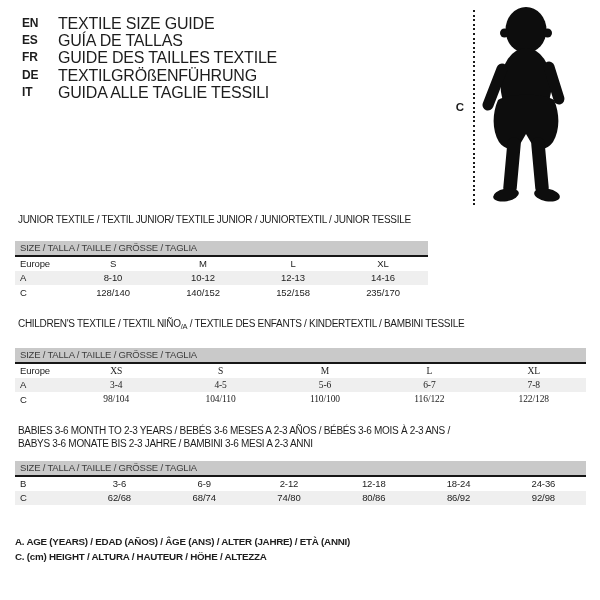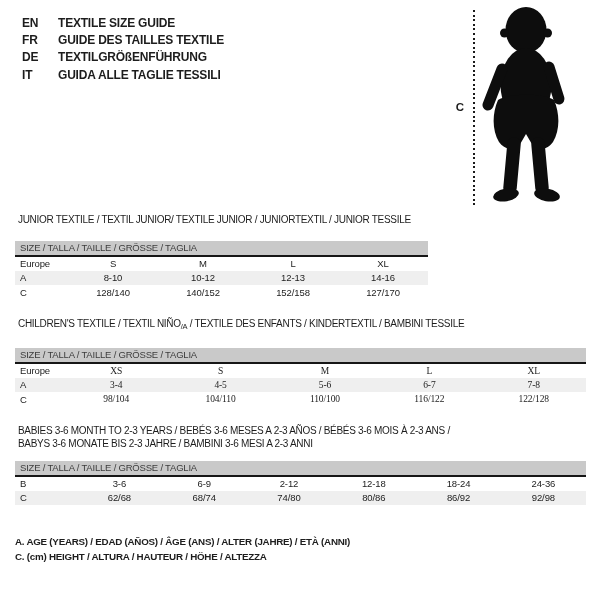--- a/index.html
+++ b/index.html
@@ -6,21 +6,21 @@
   html,body { background:#fff; }
   .page {
     position:relative; width:600px; height:600px; background:#ffffff;
     font-family:"Liberation Sans","DejaVu Sans",sans-serif; color:#1d1d1d;
     overflow:hidden;
   }
   
   .lang-block { position:absolute; left:22px; top:15px; }
   .lang-row { display:flex; height:17.2px; line-height:17.2px; white-space:nowrap; }
   .lang-code { width:36px; font-weight:bold; font-size:12px; letter-spacing:-0.2px; }
-  .lang-title { font-weight:bold; font-size:12px; letter-spacing:-0.2px; }
+  .lang-title { font-weight:normal; font-size:16px; letter-spacing:-0.2px; }
 
   
   .c-label { position:absolute; left:452px; top:101px; width:16px; text-align:center;
              font-weight:bold; font-size:11.5px; }
   .dash-line { position:absolute; left:473px; top:10px; width:1.6px; height:198px;
                background:repeating-linear-gradient(to bottom,#1a1a1a 0 2px,transparent 2px 4.6px); }
   .baby-svg { position:absolute; left:481px; top:5px; width:92px; height:202px; }
 
   
   .section { position:absolute; left:15px; }
@@ -51,20 +51,24 @@
 </style>
 </head>
 <body>
 
 <div class="page">
 
   <div class="lang-block">
     <div class="lang-row">
       <span class="lang-code">EN</span>
       <span class="lang-title">TEXTILE SIZE GUIDE</span>
+    </div>
+    <div class="lang-row">
+      <span class="lang-code">ES</span>
+      <span class="lang-title">GUÍA DE TALLAS</span>
     </div>
     <div class="lang-row">
       <span class="lang-code">FR</span>
       <span class="lang-title">GUIDE DES TAILLES TEXTILE</span>
     </div>
     <div class="lang-row">
       <span class="lang-code">DE</span>
       <span class="lang-title">TEXTILGRÖßENFÜHRUNG</span>
     </div>
     <div class="lang-row">
@@ -107,21 +111,21 @@
         <span class="cell">8-10</span>
         <span class="cell">10-12</span>
         <span class="cell">12-13</span>
         <span class="cell">14-16</span>
       </div>
       <div class="trow">
         <span class="lbl">C</span>
         <span class="cell">128/140</span>
         <span class="cell">140/152</span>
         <span class="cell">152/158</span>
-        <span class="cell">127/170</span>
+        <span class="cell">235/170</span>
       </div>
     </div>
   </div>
 
   <div class="section s2">
     <div class="tbl-title">
       <span>CHILDREN'S TEXTILE / TEXTIL NIÑO</span><span class="sub">/A</span><span> / TEXTILE DES ENFANTS / KINDERTEXTIL / BAMBINI TESSILE</span>
     </div>
     <div class="gap2"></div>
     <div class="t2">

